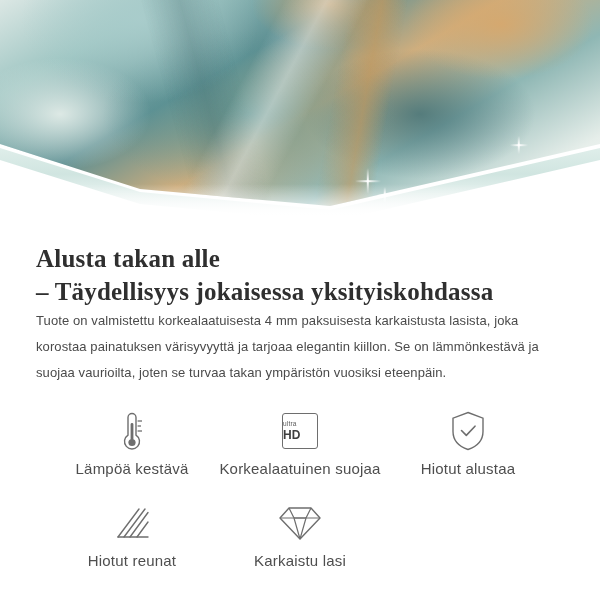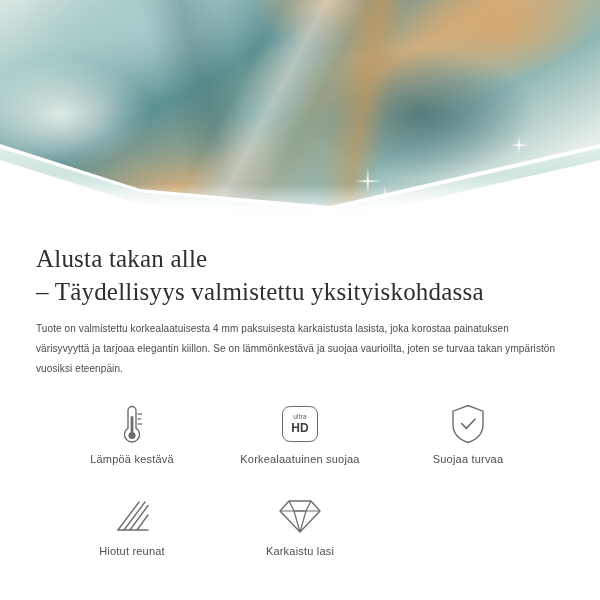--- a/index.html
+++ b/index.html
@@ -96,31 +96,31 @@
   .sparkle.s3::before, .sparkle.s3::after { width: 18px; }
 
   
   .content {
     padding: 0 36px;
   }
   .headline {
     font-family: "Liberation Serif", serif;
     font-size: 25px;
     line-height: 1.32;
-    font-weight: 400;
+    font-weight: 700;
     color: #2f2f2f;
     margin: 18px 0 0 0;
     letter-spacing: 0.2px;
   }
   .headline .line2 {
     display: block;
   }
   .body-copy {
-    margin: 11px 0 0 0;
-    font-size: 10px;
+    margin: 0 0 0 0;
+    font-size: 13px;
     line-height: 2.0;
     color: #4a4a4a;
     max-width: 534px;
     letter-spacing: 0.1px;
   }
 
   
   .features {
     display: grid;
     grid-template-columns: repeat(3, 1fr);
@@ -136,33 +136,33 @@
     height: 82px;
   }
   .feature-icon {
     height: 46px;
     display: flex;
     align-items: center;
     justify-content: center;
   }
   .feature-label {
     margin-top: 6px;
-    font-size: 11px;
+    font-size: 15px;
     color: #4e4e4e;
     text-align: left;
     letter-spacing: 0.2px;
   }
   .ultrahd-badge {
     width: 34px;
     height: 34px;
     border: 1.4px solid #6e6e6e;
-    border-radius: 8px;
+    border-radius: 3px;
     display: flex;
     flex-direction: column;
-    align-items: center;
+    align-items: flex-start;
     justify-content: center;
     line-height: 1;
   }
   .ultrahd-badge .u-top {
     font-size: 6.5px;
     letter-spacing: 0.2px;
     color: #5a5a5a;
   }
   .ultrahd-badge .u-bot {
     font-size: 12px;
@@ -183,21 +183,21 @@
     <div class="hero-edge"></div>
     <div class="sparkle s1"></div>
     <div class="sparkle s2"></div>
     <div class="sparkle s3"></div>
     <div class="hero-fade"></div>
   </div>
 
   <div class="content">
     <h1 class="headline">
       <span>Alusta takan alle</span>
-      <span class="line2">– Täydellisyys valmistettu yksityiskohdassa</span>
+      <span class="line2">– Täydellisyys jokaisessa yksityiskohdassa</span>
     </h1>
     <p class="body-copy">Tuote on valmistettu korkealaatuisesta 4 mm paksuisesta karkaistusta lasista, joka korostaa painatuksen värisyvyyttä ja tarjoaa elegantin kiillon. Se on lämmönkestävä ja suojaa vaurioilta, joten se turvaa takan ympäristön vuosiksi eteenpäin.</p>
 
     <div class="features">
 
       <div class="feature">
         <div class="feature-icon">
           <svg width="26" height="44" viewBox="0 0 26 44">
             <path d="M13 4.5a4 4 0 0 1 4 4v17.6a7.5 7.5 0 1 1-8 0V8.5a4 4 0 0 1 4-4z" fill="none" stroke="#6e6e6e" stroke-width="1.4"></path>
             <circle cx="13" cy="33.5" r="3.6" fill="#6e6e6e"></circle>
@@ -220,21 +220,21 @@
         <div class="feature-label">Korkealaatuinen suojaa</div>
       </div>
 
       <div class="feature">
         <div class="feature-icon">
           <svg width="38" height="44" viewBox="0 0 38 44">
             <path d="M19 3.5 34 9.2v13.2c0 9.4-6.5 15.1-15 18.1-8.5-3-15-8.7-15-18.1V9.2L19 3.5z" fill="none" stroke="#6e6e6e" stroke-width="1.4"></path>
             <path d="M12.5 21.5 17.3 26.4 26 17.2" fill="none" stroke="#6e6e6e" stroke-width="1.6" stroke-linecap="round" stroke-linejoin="round"></path>
           </svg>
         </div>
-        <div class="feature-label">Suojaa turvaa</div>
+        <div class="feature-label">Hiotut alustaa</div>
       </div>
 
       <div class="feature">
         <div class="feature-icon">
           <svg width="34" height="34" viewBox="0 0 34 34">
             <path d="M3 31 L24 3" stroke="#6e6e6e" stroke-width="1.4" stroke-linecap="round"></path>
             <path d="M9 31 L30 3" stroke="#6e6e6e" stroke-width="1.4" stroke-linecap="round"></path>
             <path d="M15 31 L33 6.5" stroke="#6e6e6e" stroke-width="1.4" stroke-linecap="round"></path>
             <path d="M22 31 L33 16" stroke="#6e6e6e" stroke-width="1.4" stroke-linecap="round"></path>
             <path d="M3 31 H33" stroke="#6e6e6e" stroke-width="1.4" stroke-linecap="round"></path>

